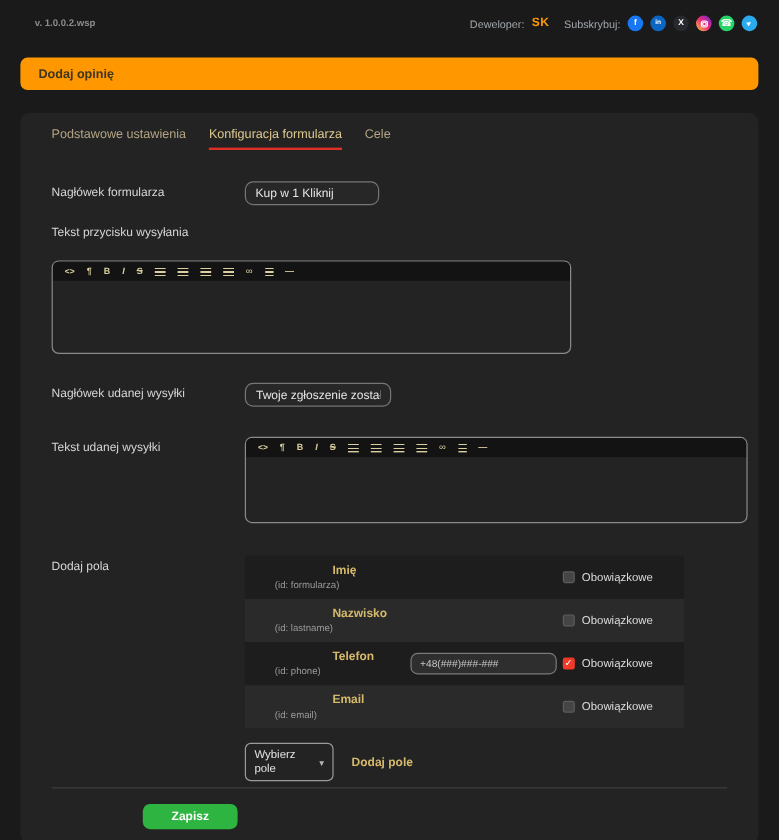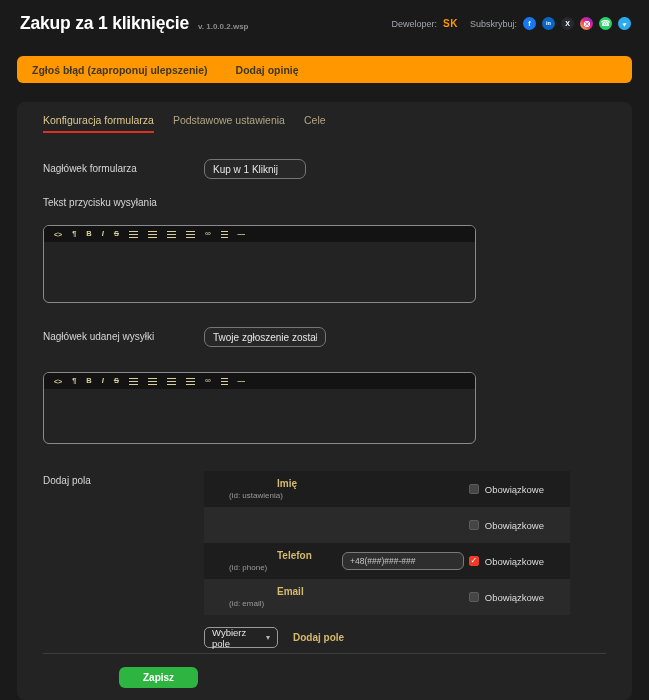--- a/index.html
+++ b/index.html
@@ -39,21 +39,21 @@
   .tab.active { color:#ddc88e; border-bottom:2px solid #dc3026; }
 
   
   .frow { display:flex; align-items:flex-start; padding-left:17px; }
   .mb14 { margin-bottom:14px; } .mb17 { margin-bottom:17px; } .mb24 { margin-bottom:24px; }
   .mb25 { margin-bottom:25px; } .mb27 { margin-bottom:27px; } .mb12 { margin-bottom:12px; }
   .flabel { width:161px; flex:none; font-size:10px; color:#d6d6d6; padding-top:4px; }
   .tinput { background:#272727; border:1px solid #767676; border-radius:7px; color:#e6e6e6;
             font-size:10px; padding:0 8px; height:20px; outline:none;
             font-family:"Liberation Sans","DejaVu Sans",sans-serif; }
-  .w102 { width:102px; } .w120 { width:122px; }
+  .w102 { width:112px; } .w120 { width:122px; }
 
   
   .editor { width:433px; border:1px solid #8a8a8a; border-radius:6px; overflow:hidden; }
   .h78 { height:78px; } .h72 { height:72px; }
   .etoolbar { display:flex; align-items:center; gap:10px; background:#131313; padding:4px 10px; height:16px; }
   .tbi { color:#dccf9f; font-size:7.5px; font-weight:700; line-height:1; cursor:pointer; }
   .tbi-code { font-size:7px; }
   .tbi-italic { font-style:italic; }
   .tbi-strike { text-decoration:line-through; }
   .tbi-bullet-list,.tbi-ordered-list,.tbi-outdent,.tbi-indent {
@@ -75,68 +75,66 @@
   .fphone { width:122px; height:18px; font-size:8.5px; color:#c6c6c6; background:#2e2e2e;
             border:1px solid #7a7a7a; border-radius:6px; padding:0 7px; outline:none;
             font-family:"Liberation Sans","DejaVu Sans",sans-serif; }
   .req { margin-left:auto; display:flex; align-items:center; gap:6px; font-size:9.5px; color:#dcdcdc; cursor:pointer; }
   .cb { width:10px; height:10px; border-radius:2px; background:#454545; border:1px solid #5c5c5c;
         display:inline-flex; align-items:center; justify-content:center; font-size:8px; color:#fff; line-height:1; }
   .cb.checked { background:#ee3b2a; border-color:#ee3b2a; }
 
   
   .addrow { align-items:center; }
-  .select { width:74px; height:21px; border:1px solid #9a9a9a; border-radius:5px; background:transparent;
+  .select { width:74px; height:32px; border:1px solid #9a9a9a; border-radius:5px; background:transparent;
             display:flex; align-items:center; justify-content:space-between; padding:0 7px;
             font-size:9.5px; color:#e3e3e3; cursor:pointer; }
   .chev { font-size:8px; color:#b5b5b5; }
   .addlink { font-size:10px; color:#d6ba6b; font-weight:600; margin-left:15px; text-decoration:none; cursor:pointer; }
 
   .divider { border-top:1px solid #3e3e3e; margin:5px 17px 0; }
   .footer { padding:13px 0 12px 93px; }
   .save { background:#2eb440; color:#fff; font-weight:700; font-size:10px; border:none; border-radius:6px;
           padding:5px 24px; cursor:pointer; font-family:"Liberation Sans","DejaVu Sans",sans-serif; }
 </style>
 </head>
 <body>
 
 <div class="app">
 
   <header>
     <div class="h-left">
-      <span class="h-title">Zakup za 1 kliknięcie</span>
       <span class="h-version">v. 1.0.0.2.wsp</span>
     </div>
     <div class="h-right">
       <span class="hr-label">Deweloper:</span>
       <span class="sk">SK</span>
       <span class="hr-label">Subskrybuj:</span>
       <div class="social" id="social">
           <span class="sicon facebook" style="background: rgb(24, 119, 242);">f</span>
           <span class="sicon linkedin" style="background: rgb(10, 102, 194);">in</span>
           <span class="sicon x" style="background: rgb(38, 41, 45);">X</span>
           <span class="sicon instagram" style="background: linear-gradient(45deg, rgb(249, 206, 52), rgb(238, 42, 123), rgb(98, 40, 215));">
             <span class="ig-cam"></span>
           </span>
           <span class="sicon whatsapp" style="background: rgb(37, 211, 102);">☎</span>
           <span class="sicon telegram" style="background: rgb(42, 171, 238);">►</span>
         </div>
     </div>
   </header>
 
   <div class="banner">
-    <a>Zgłoś błąd (zaproponuj ulepszenie)</a>
     <a>Dodaj opinię</a>
   </div>
 
   <main class="panel">
 
     <nav class="tabs" id="tabs">
+        <div class="tab">Podstawowe ustawienia</div>
         <div class="tab active">Konfiguracja formularza</div>
-        <div class="tab">Podstawowe ustawienia</div>
         <div class="tab">Cele</div>
       </nav>
 
     <div class="frow mb14">
       <label class="flabel">Nagłówek formularza</label>
       <input class="tinput w102" value="Kup w 1 Kliknij" style="">
     </div>
 
     <div class="frow mb17">
       <label class="flabel">Tekst przycisku wysyłania</label>
@@ -161,20 +159,21 @@
         <div class="econtent"></div>
       </div>
     </div>
 
     <div class="frow mb25">
       <label class="flabel">Nagłówek udanej wysyłki</label>
       <input class="tinput w120" value="Twoje zgłoszenie zostało w" style="">
     </div>
 
     <div class="frow mb27">
+      <label class="flabel">Tekst udanej wysyłki</label>
       <div class="editor h72">
         <div class="etoolbar">
             <span class="tbi tbi-code">&lt;&gt;</span>
             <span class="tbi tbi-paragraph">¶</span>
             <span class="tbi tbi-bold">B</span>
             <span class="tbi tbi-italic">I</span>
             <span class="tbi tbi-strike">S</span>
             <span class="tbi tbi-bullet-list"></span>
             <span class="tbi tbi-ordered-list"></span>
             <span class="tbi tbi-outdent"></span>
@@ -185,28 +184,32 @@
           </div>
       </div>
     </div>
 
     <div class="frow mb12">
       <label class="flabel">Dodaj pola</label>
       <div class="ftable" id="ftable">
           <div class="frow-field">
             <div class="fmeta">
               <div class="fname">Imię</div>
-              <div class="fid">(id: ustawienia)</div>
+              <div class="fid">(id: formularza)</div>
             </div>
             <label class="req">
               <span class="cb"></span>
               <span>Obowiązkowe</span>
             </label>
           </div>
           <div class="frow-field">
+            <div class="fmeta">
+              <div class="fname">Nazwisko</div>
+              <div class="fid">(id: lastname)</div>
+            </div>
             <label class="req">
               <span class="cb"></span>
               <span>Obowiązkowe</span>
             </label>
           </div>
           <div class="frow-field">
             <div class="fmeta">
               <div class="fname">Telefon</div>
               <div class="fid">(id: phone)</div>
             </div>

